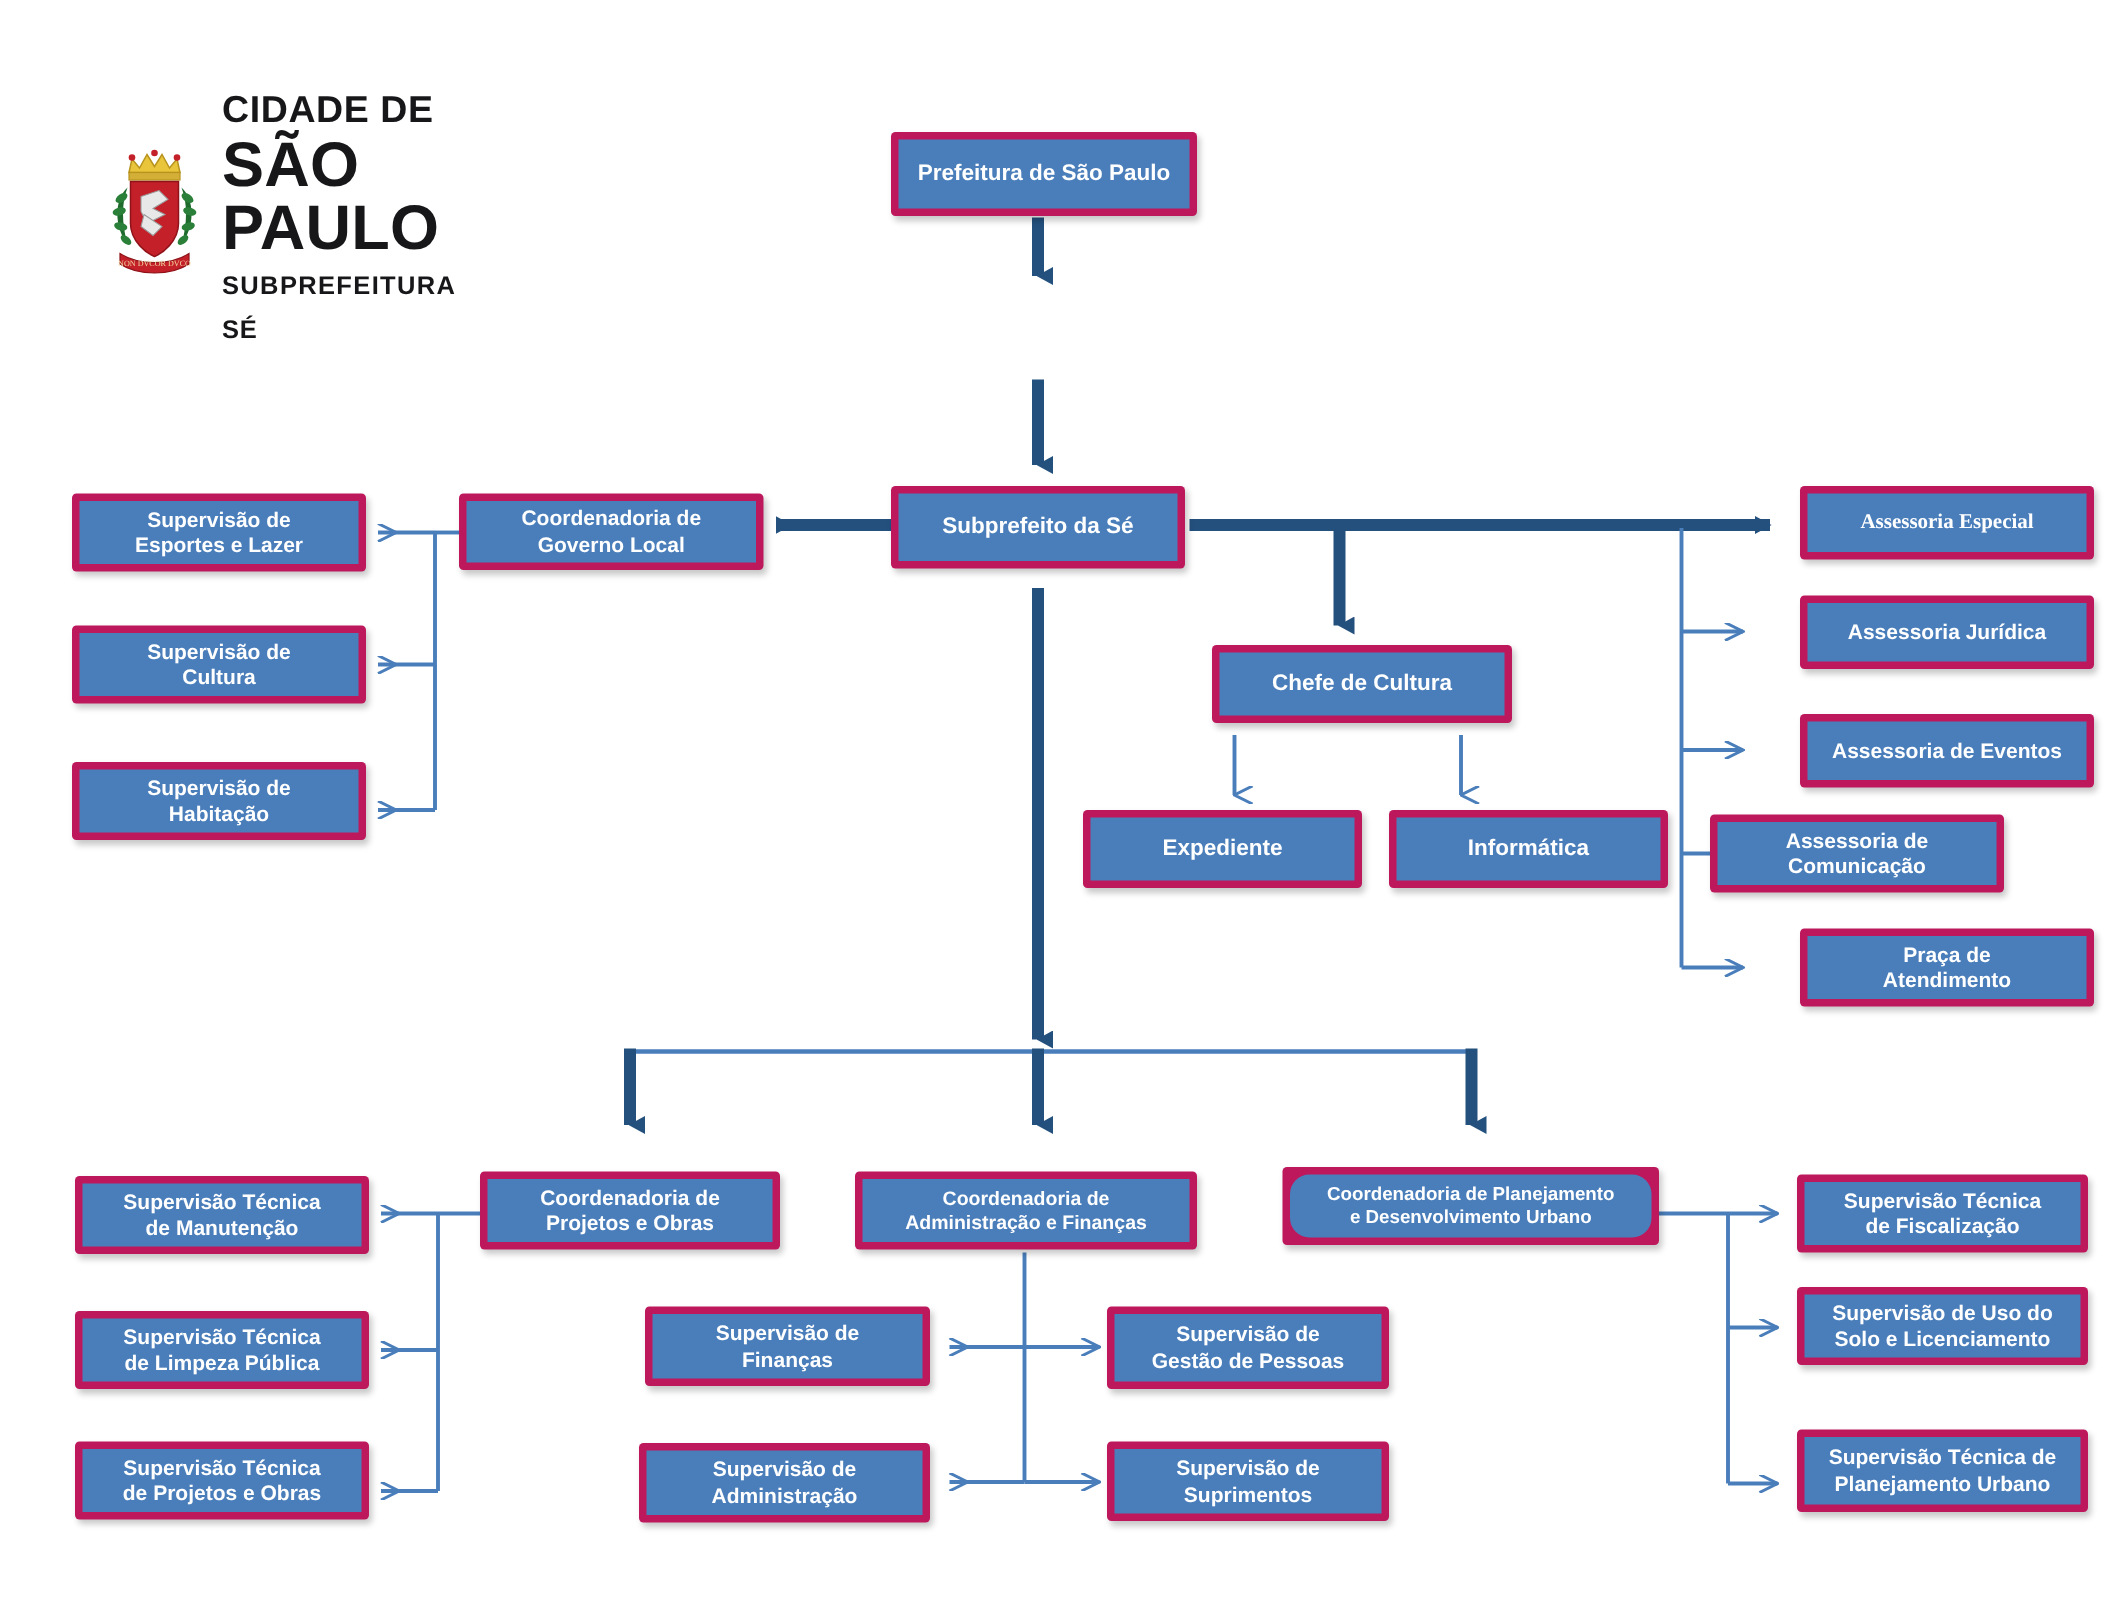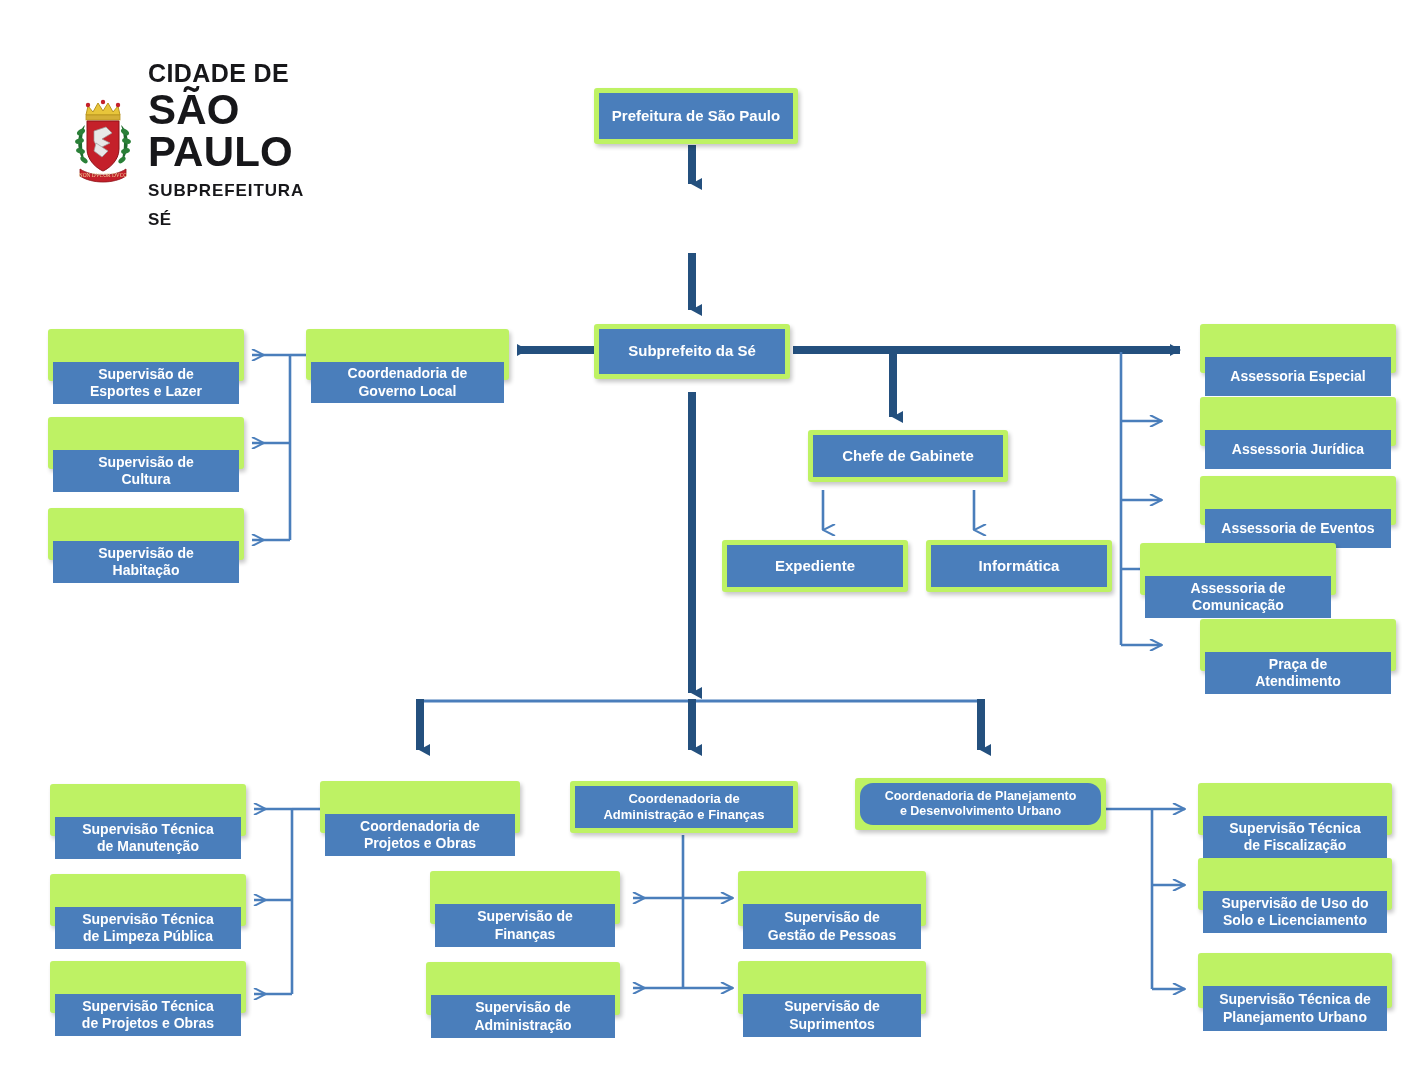--- a/index.html
+++ b/index.html
@@ -12,27 +12,27 @@
   
   #logo{position:absolute;left:72px;top:84px;width:290px;height:115px;display:flex;align-items:center;}
   #crest{width:62px;height:88px;position:relative;flex:0 0 auto;margin-top:3px;}
   #logo-text{margin-left:14px;padding-top:6px;color:#17171a;line-height:1;}
   .lt1{font-size:25px;font-weight:bold;letter-spacing:.4px;}
   .lt2{font-size:42px;font-weight:bold;letter-spacing:.2px;margin-top:3px;}
   .lt3{font-size:17px;font-weight:bold;letter-spacing:.9px;margin-top:9px;}
   .lt4{font-size:17px;font-weight:bold;letter-spacing:.5px;margin-top:12px;}
 
   
-  .node{position:absolute;background:#bef264;border-radius:3px;
+  .node{position:absolute;background:#be185d;border-radius:3px;
         box-shadow:2px 3px 4px rgba(0,0,0,.22);padding:5px;box-sizing:border-box;}
   .node .fill{width:100%;height:100%;background:#4a7ebb;display:flex;
         align-items:center;justify-content:center;text-align:center;
         color:#ffffff;font-weight:bold;line-height:1.22;box-sizing:border-box;padding:1px 4px;}
   .f15 .fill{font-size:15px;}
-  .f14 .fill{font-size:14px;margin-top:28px;}
+  .f14 .fill{font-size:14px;}
   .f13 .fill{font-size:13px;}
   .f12 .fill{font-size:12.5px;border-radius:13px;}
 
   
   svg#wires{position:absolute;left:0;top:0;width:1415px;height:1079px;pointer-events:none;}
 </style>
 </head>
 <body>
 
 <div id="canvas">
@@ -164,32 +164,32 @@
 
   <div class="node f14" style="left:48px;top:417px;width:196px;height:52px;">
     <div class="fill">Supervisão de<br>Cultura</div>
     </div>
 
   <div class="node f14" style="left:48px;top:508px;width:196px;height:52px;">
     <div class="fill">Supervisão de<br>Habitação</div>
     </div>
 
   <div class="node f15" style="left:808px;top:430px;width:200px;height:52px;">
-    <div class="fill">Chefe de Gabinete</div>
+    <div class="fill">Chefe de Cultura</div>
     </div>
 
   <div class="node f15" style="left:722px;top:540px;width:186px;height:52px;">
     <div class="fill">Expediente</div>
     </div>
 
   <div class="node f15" style="left:926px;top:540px;width:186px;height:52px;">
     <div class="fill">Informática</div>
     </div>
 
-  <div class="node f14" style="left:1200px;top:324px;width:196px;height:49px;">
+  <div class="node f14" style="left:1200px;top:324px;width:196px;height:49px;font-family:Liberation Serif, serif;">
     <div class="fill">Assessoria Especial</div>
     </div>
 
   <div class="node f14" style="left:1200px;top:397px;width:196px;height:49px;">
     <div class="fill">Assessoria Jurídica</div>
     </div>
 
   <div class="node f14" style="left:1200px;top:476px;width:196px;height:49px;">
     <div class="fill">Assessoria de Eventos</div>
     </div>

